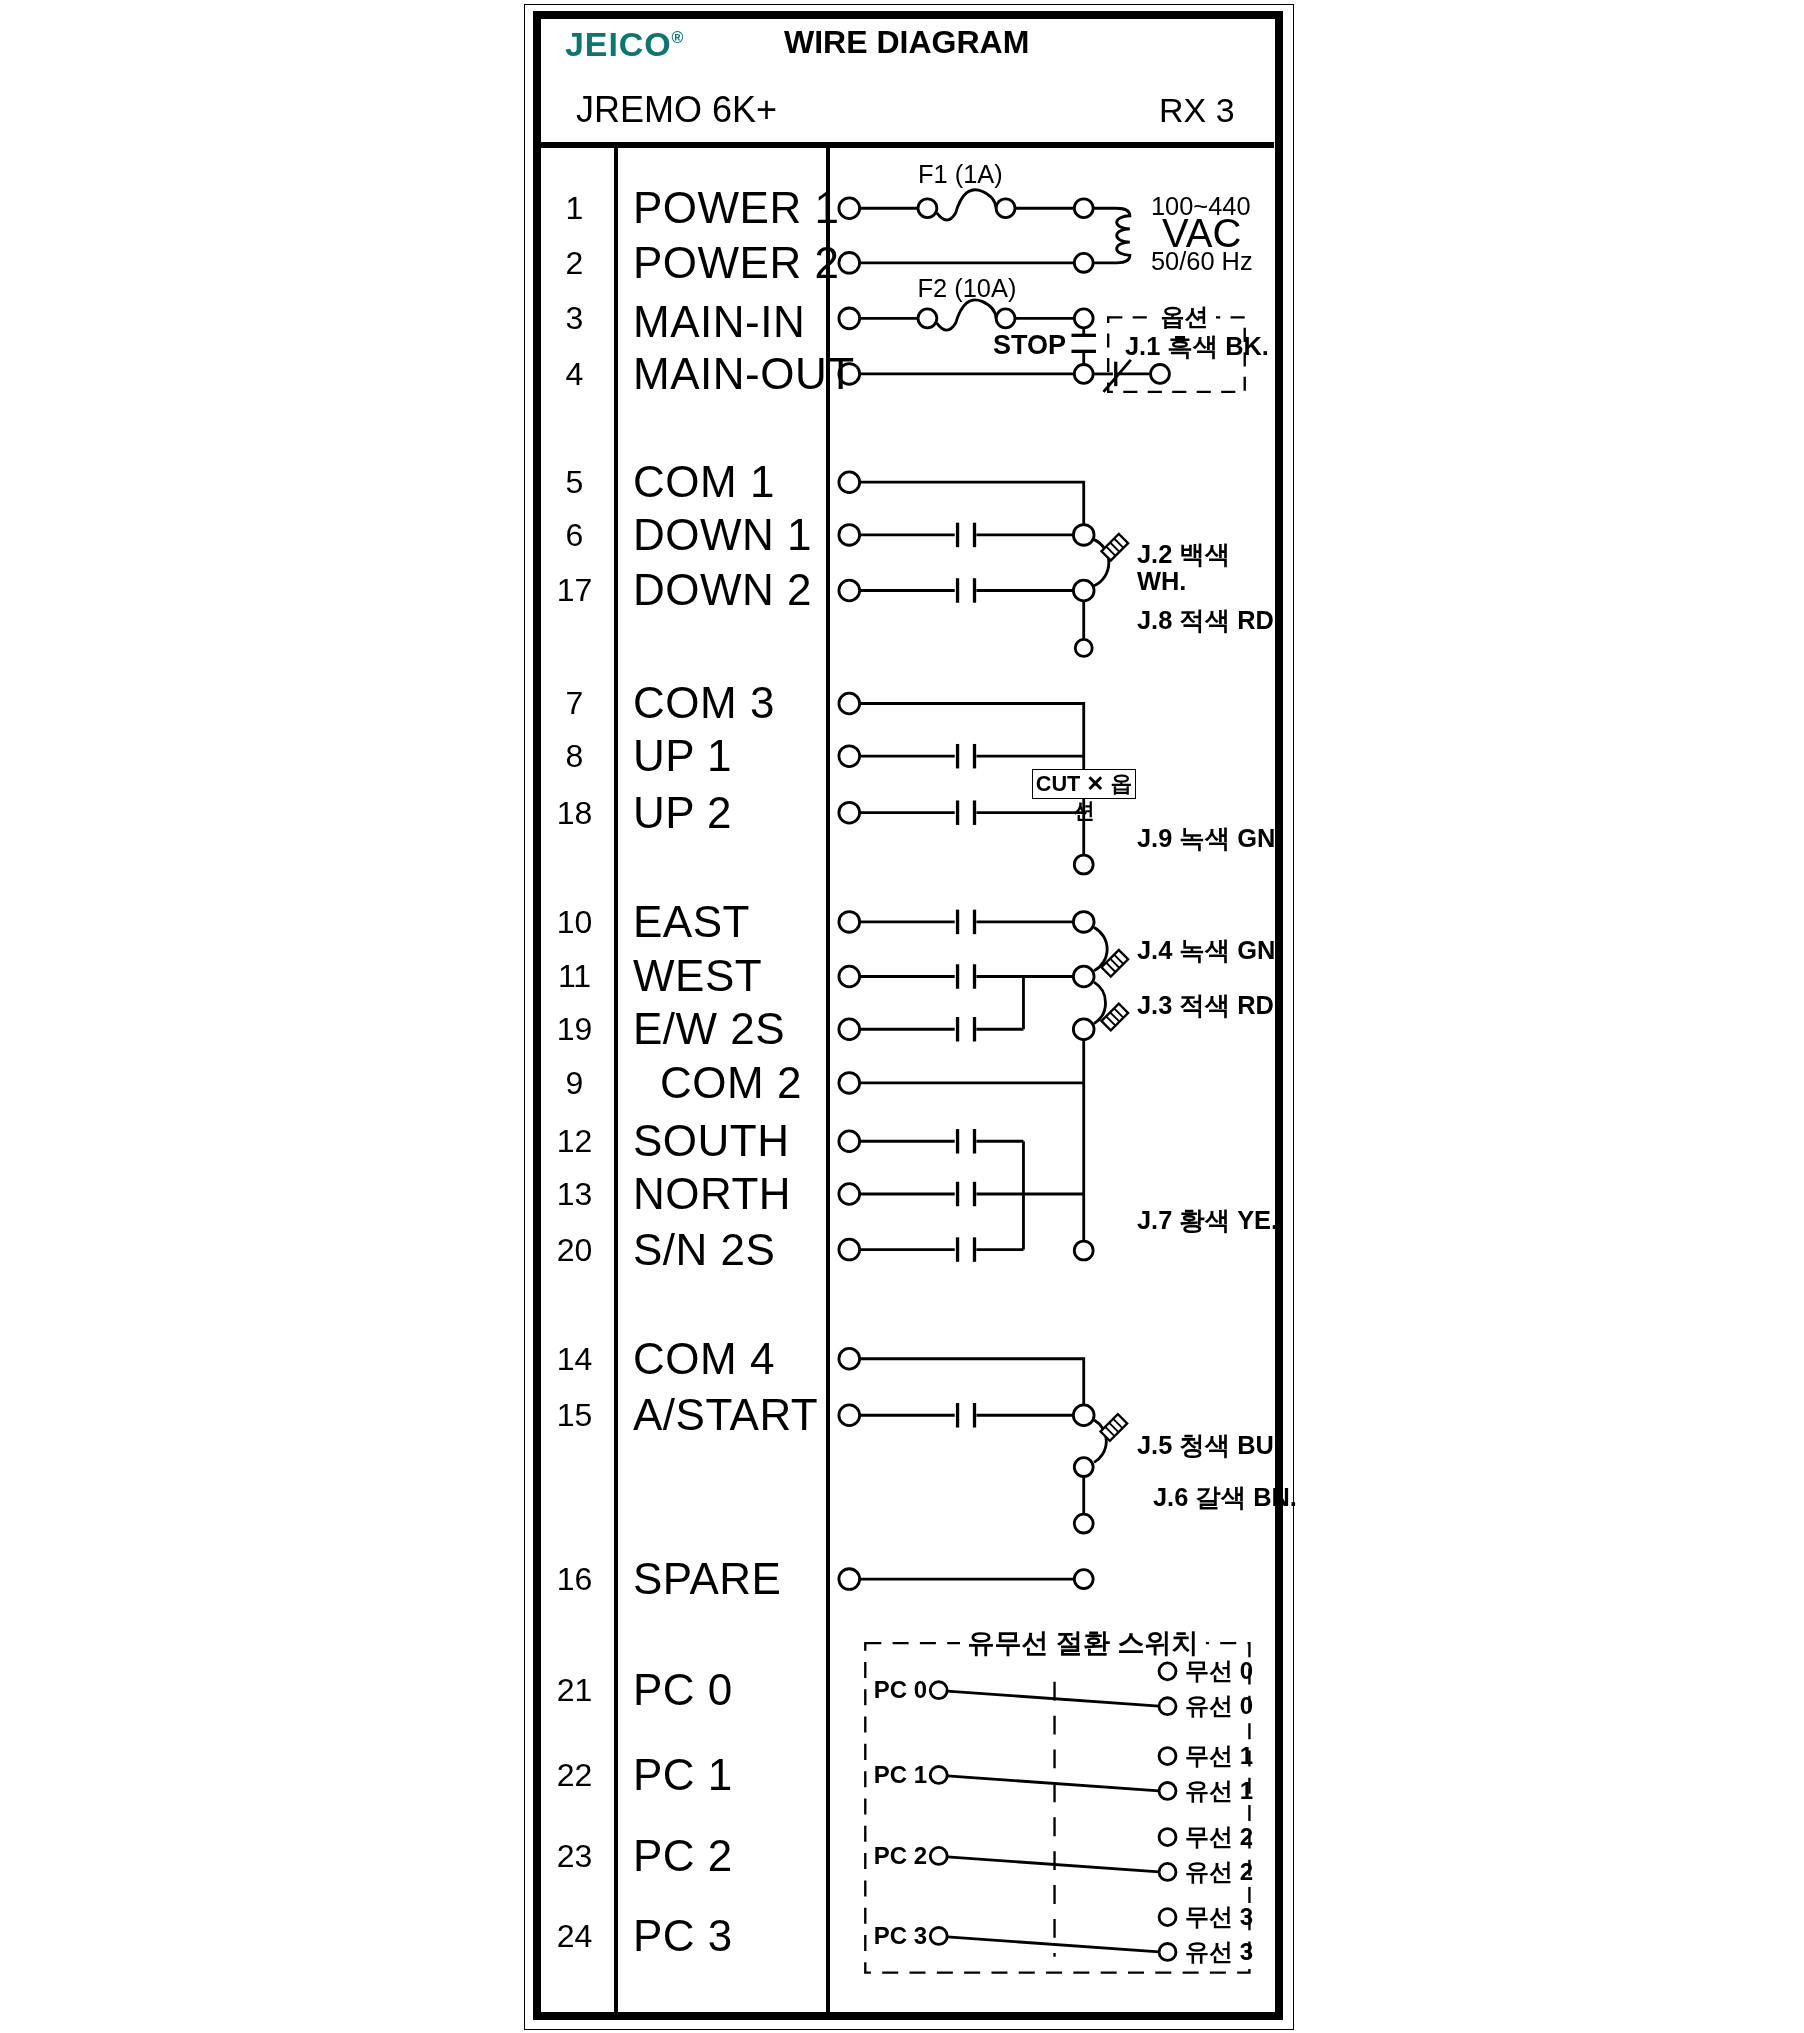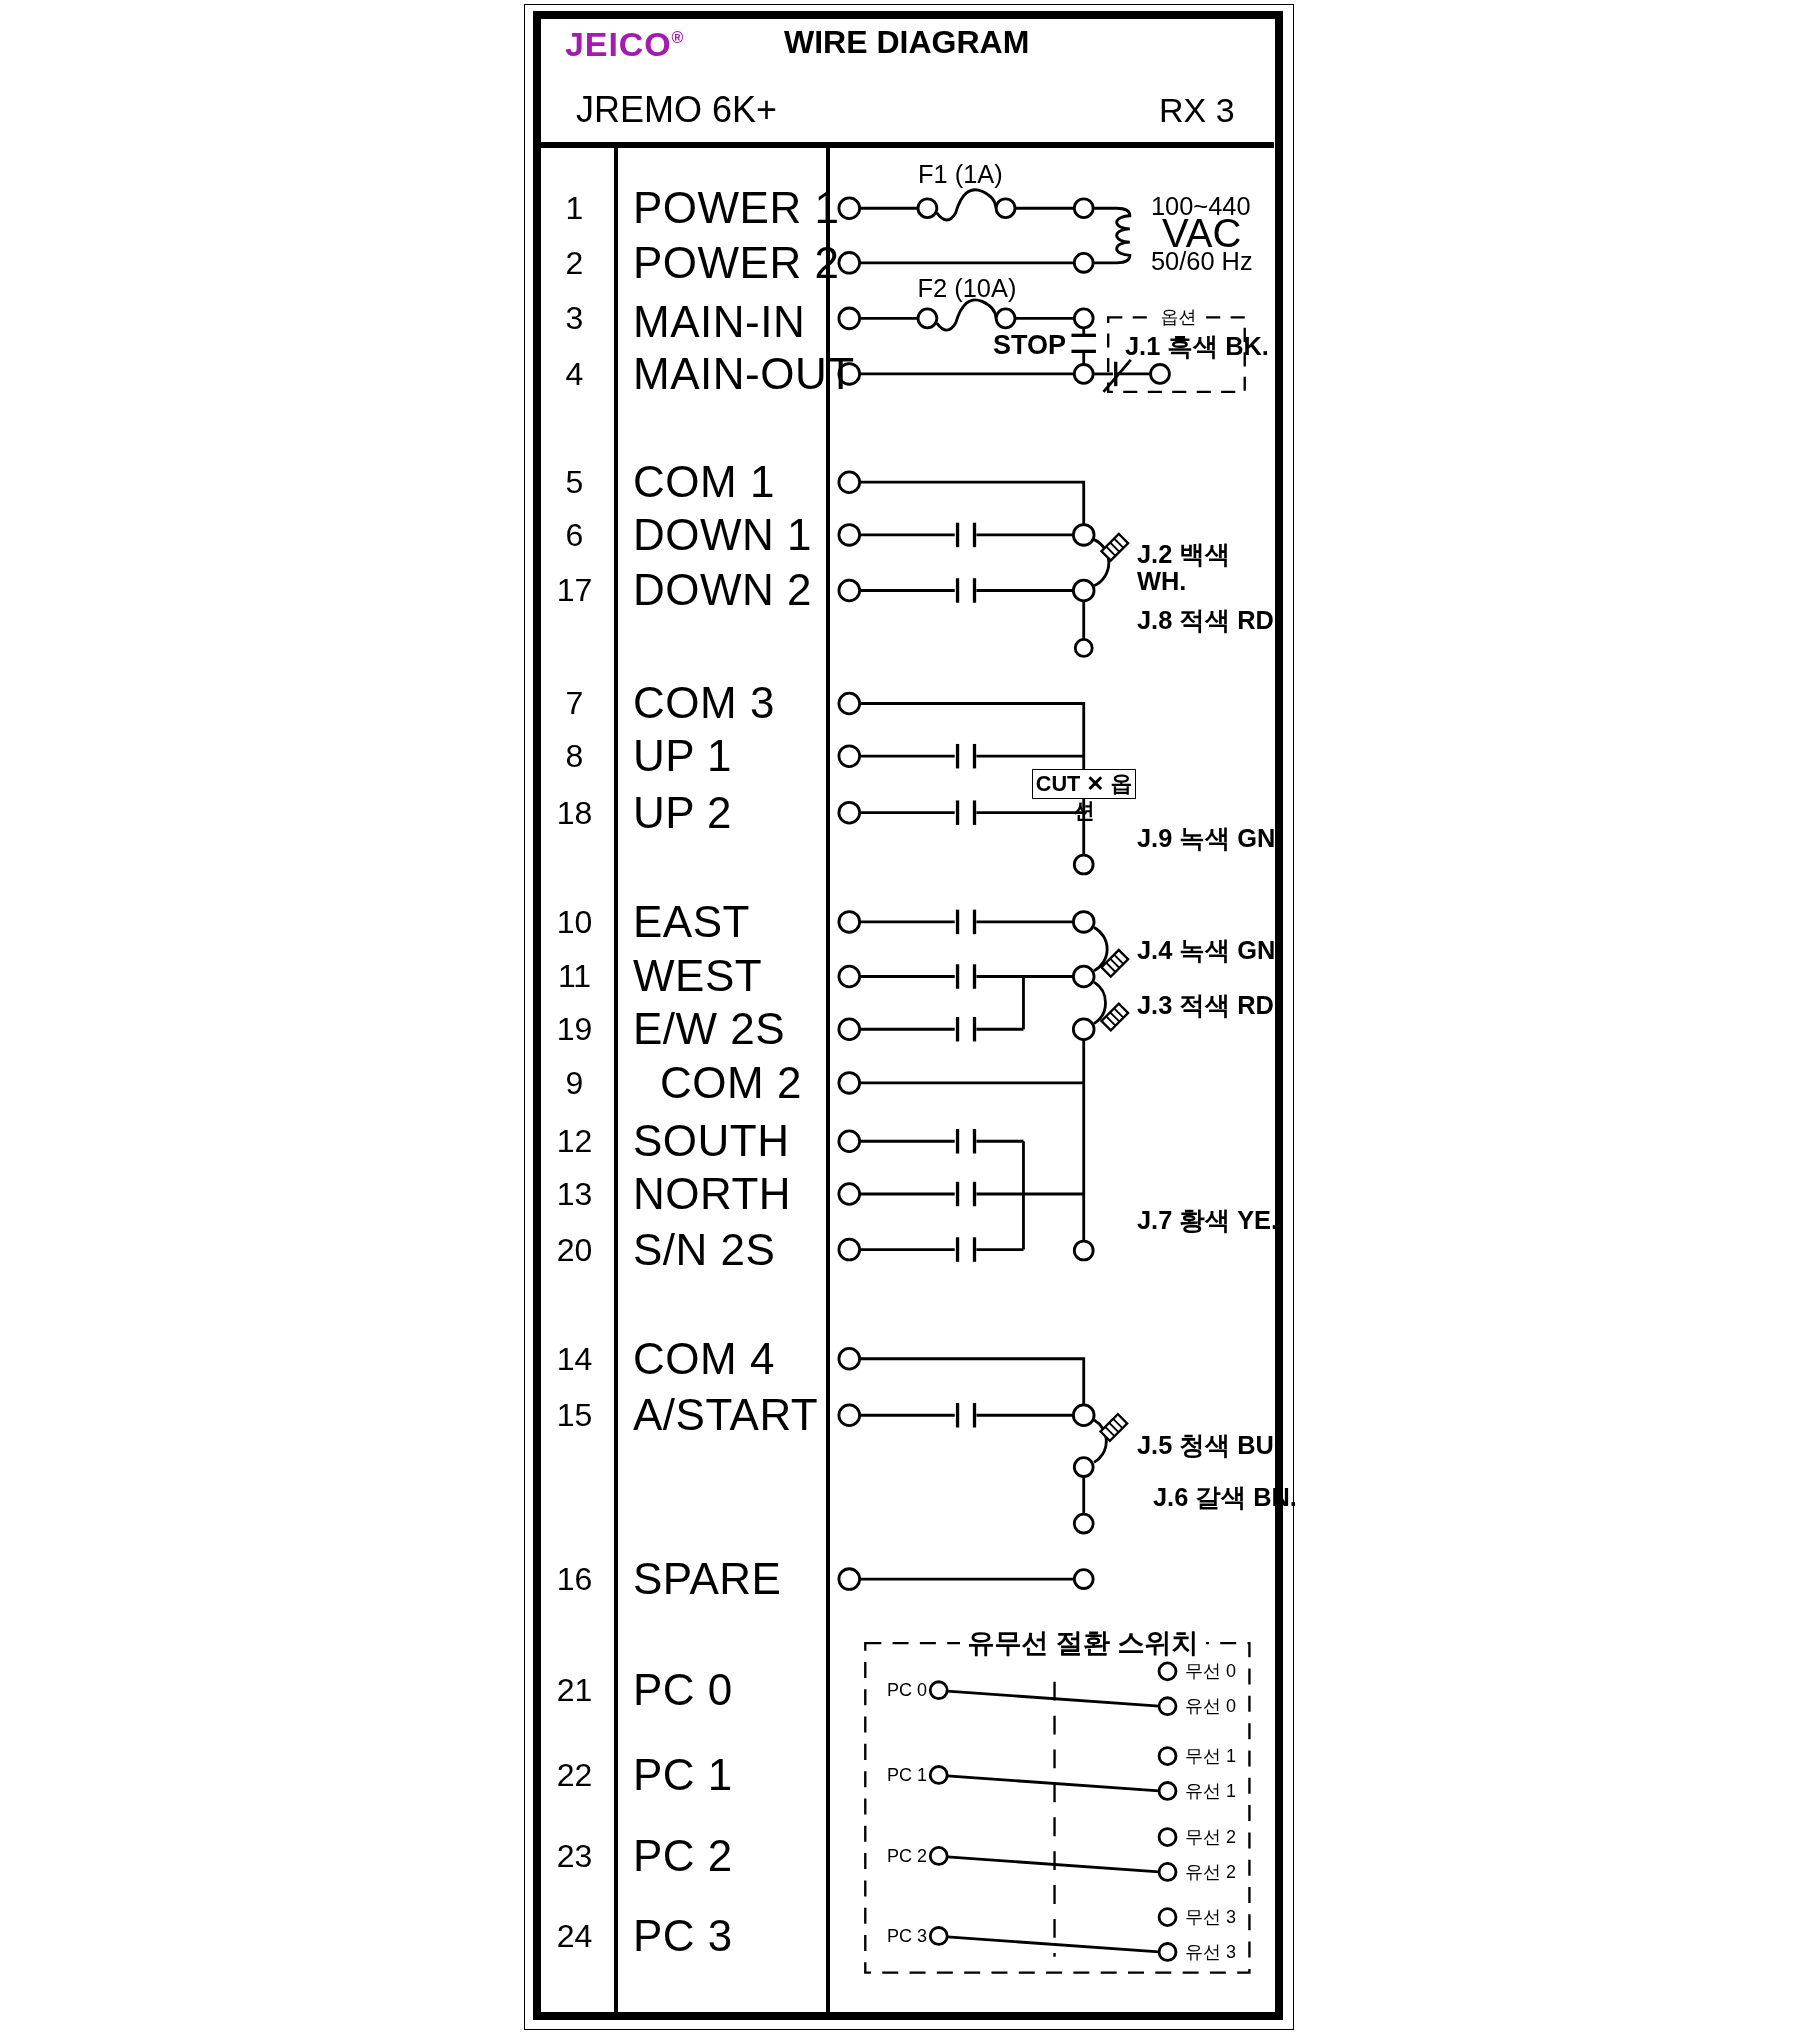--- a/index.html
+++ b/index.html
@@ -3,21 +3,21 @@
 <meta charset="utf-8">
 <style>
   html,body{margin:0;padding:0;background:#fff;}
   body{width:1804px;height:2034px;position:relative;font-family:"Liberation Sans",sans-serif;color:#000;}
   .abs{position:absolute;transform:translateY(-50%);white-space:nowrap;}
   .box{position:absolute;box-sizing:border-box;}
   .term-num{font-size:32px;width:75px;text-align:center;}
   .term-lbl{font-size:44px;letter-spacing:0.5px;}
   .j-label{font-size:25.4px;font-weight:600;}
   .ann{font-size:25.4px;}
-  .small-lbl{font-size:18px;font-weight:400;}
+  .small-lbl{font-size:24px;font-weight:700;}
   .hdr-logo{font-size:34px;font-weight:900;letter-spacing:0.9px;}
   .hdr-logo sup{font-size:16px;}
   .hdr-title{font-size:32px;font-weight:600;}
   .hdr-model{font-size:36px;font-weight:500;}
   .hdr-unit{font-size:34px;font-weight:500;}
   .whitebg{background:#fff;padding:0 7.5px;}
   .cutbox{position:absolute;box-sizing:border-box;border:1.9px solid #000;background:#fff;
           text-align:center;font-size:21.7px;font-weight:600;}
   svg{position:absolute;left:0;top:0;}
 </style>
@@ -193,21 +193,21 @@
     <circle cx="997" cy="1971" r="9" fill="#fff"></circle>
     <circle cx="1240" cy="1951" r="9" fill="#fff"></circle>
       <circle cx="1240" cy="1988" r="9" fill="#fff"></circle>
     <line x1="1006" y1="2057" x2="1231" y2="2073"></line>
     <circle cx="997" cy="2056" r="9" fill="#fff"></circle>
     <circle cx="1240" cy="2036" r="9" fill="#fff"></circle>
       <circle cx="1240" cy="2073" r="9" fill="#fff"></circle>
   </g>
 </svg>
 
-<span class="abs hdr-logo" style="left:565px;top:44px;color:#a21caf;">
+<span class="abs hdr-logo" style="left:565px;top:44px;color:#0f766e;">
   <span>JEICO</span><sup>®</sup>
 </span>
 <span class="abs hdr-title" style="left:784px;top:42px;">WIRE DIAGRAM</span>
 <span class="abs hdr-model" style="left:576px;top:110px;">JREMO 6K+</span>
 <span class="abs hdr-unit" style="left:1123px;top:110px;margin-left:36px;">RX 3</span>
 
 <span class="abs term-num" style="left:537px;top:208px;">1</span>
 <span class="abs term-lbl" style="left:633px;top:208px;">POWER 1</span>
 <span class="abs term-num" style="left:537px;top:263px;">2</span>
 <span class="abs term-lbl" style="left:633px;top:263px;">POWER 2</span>

